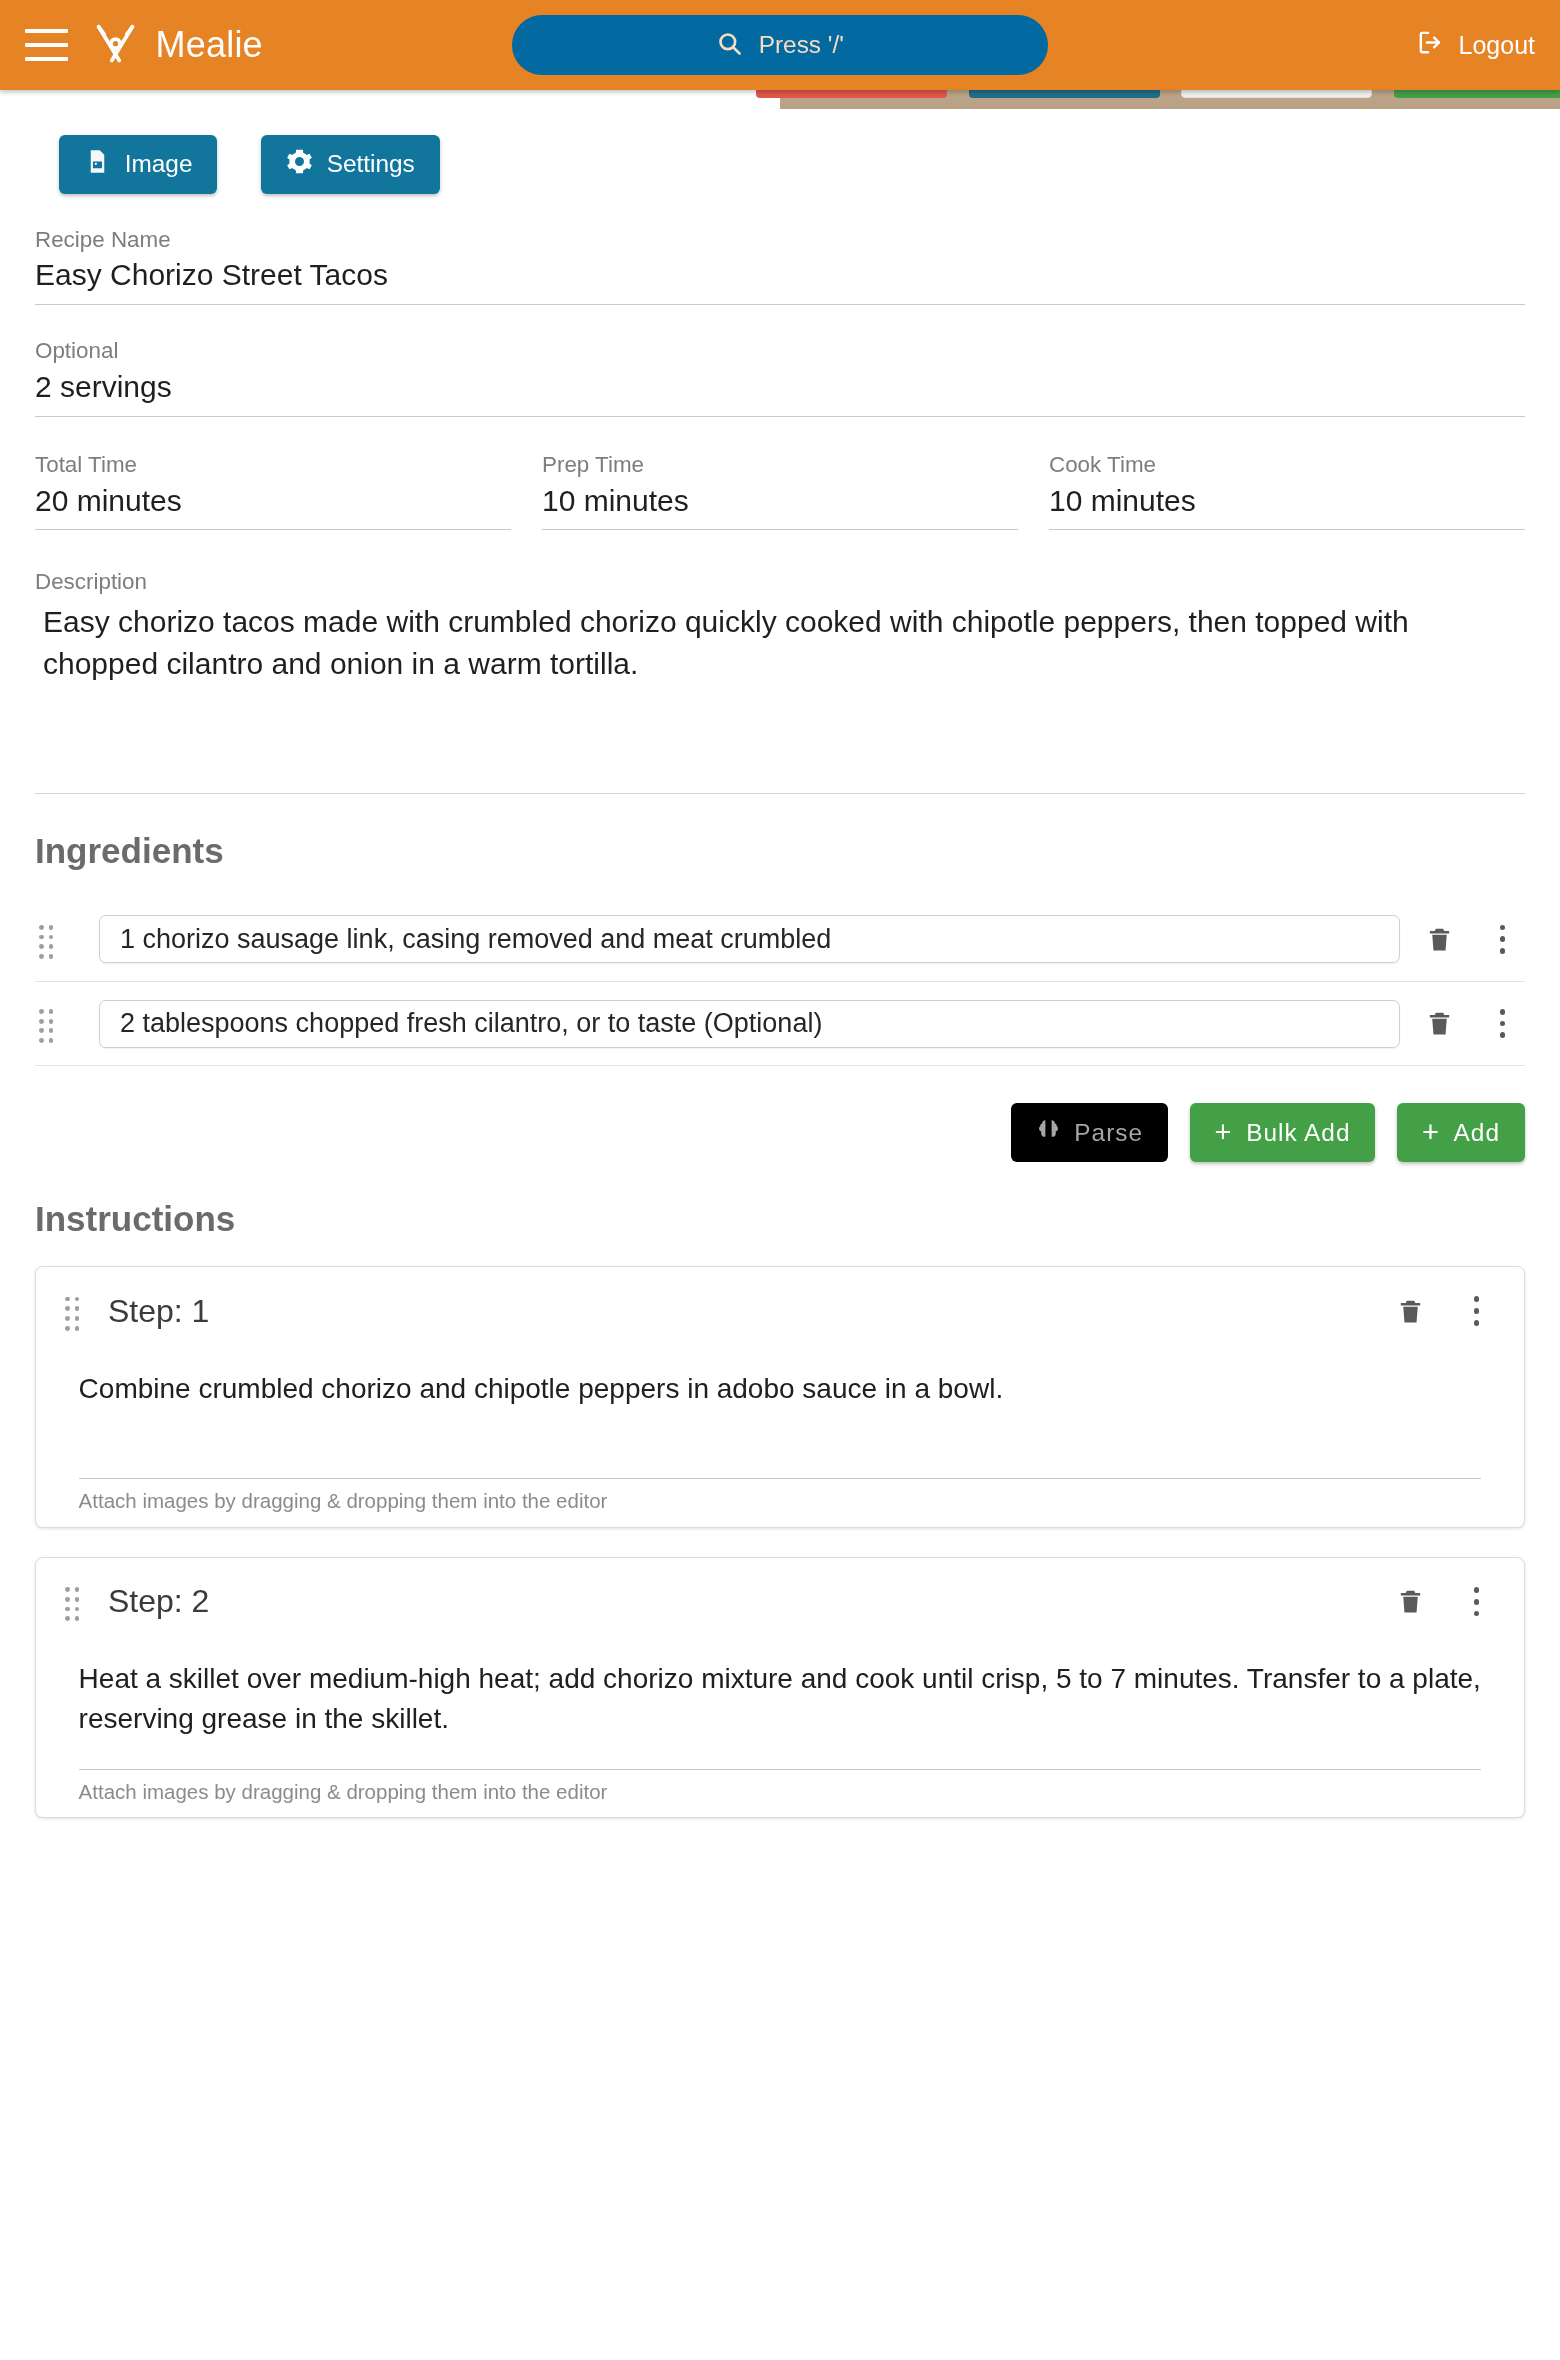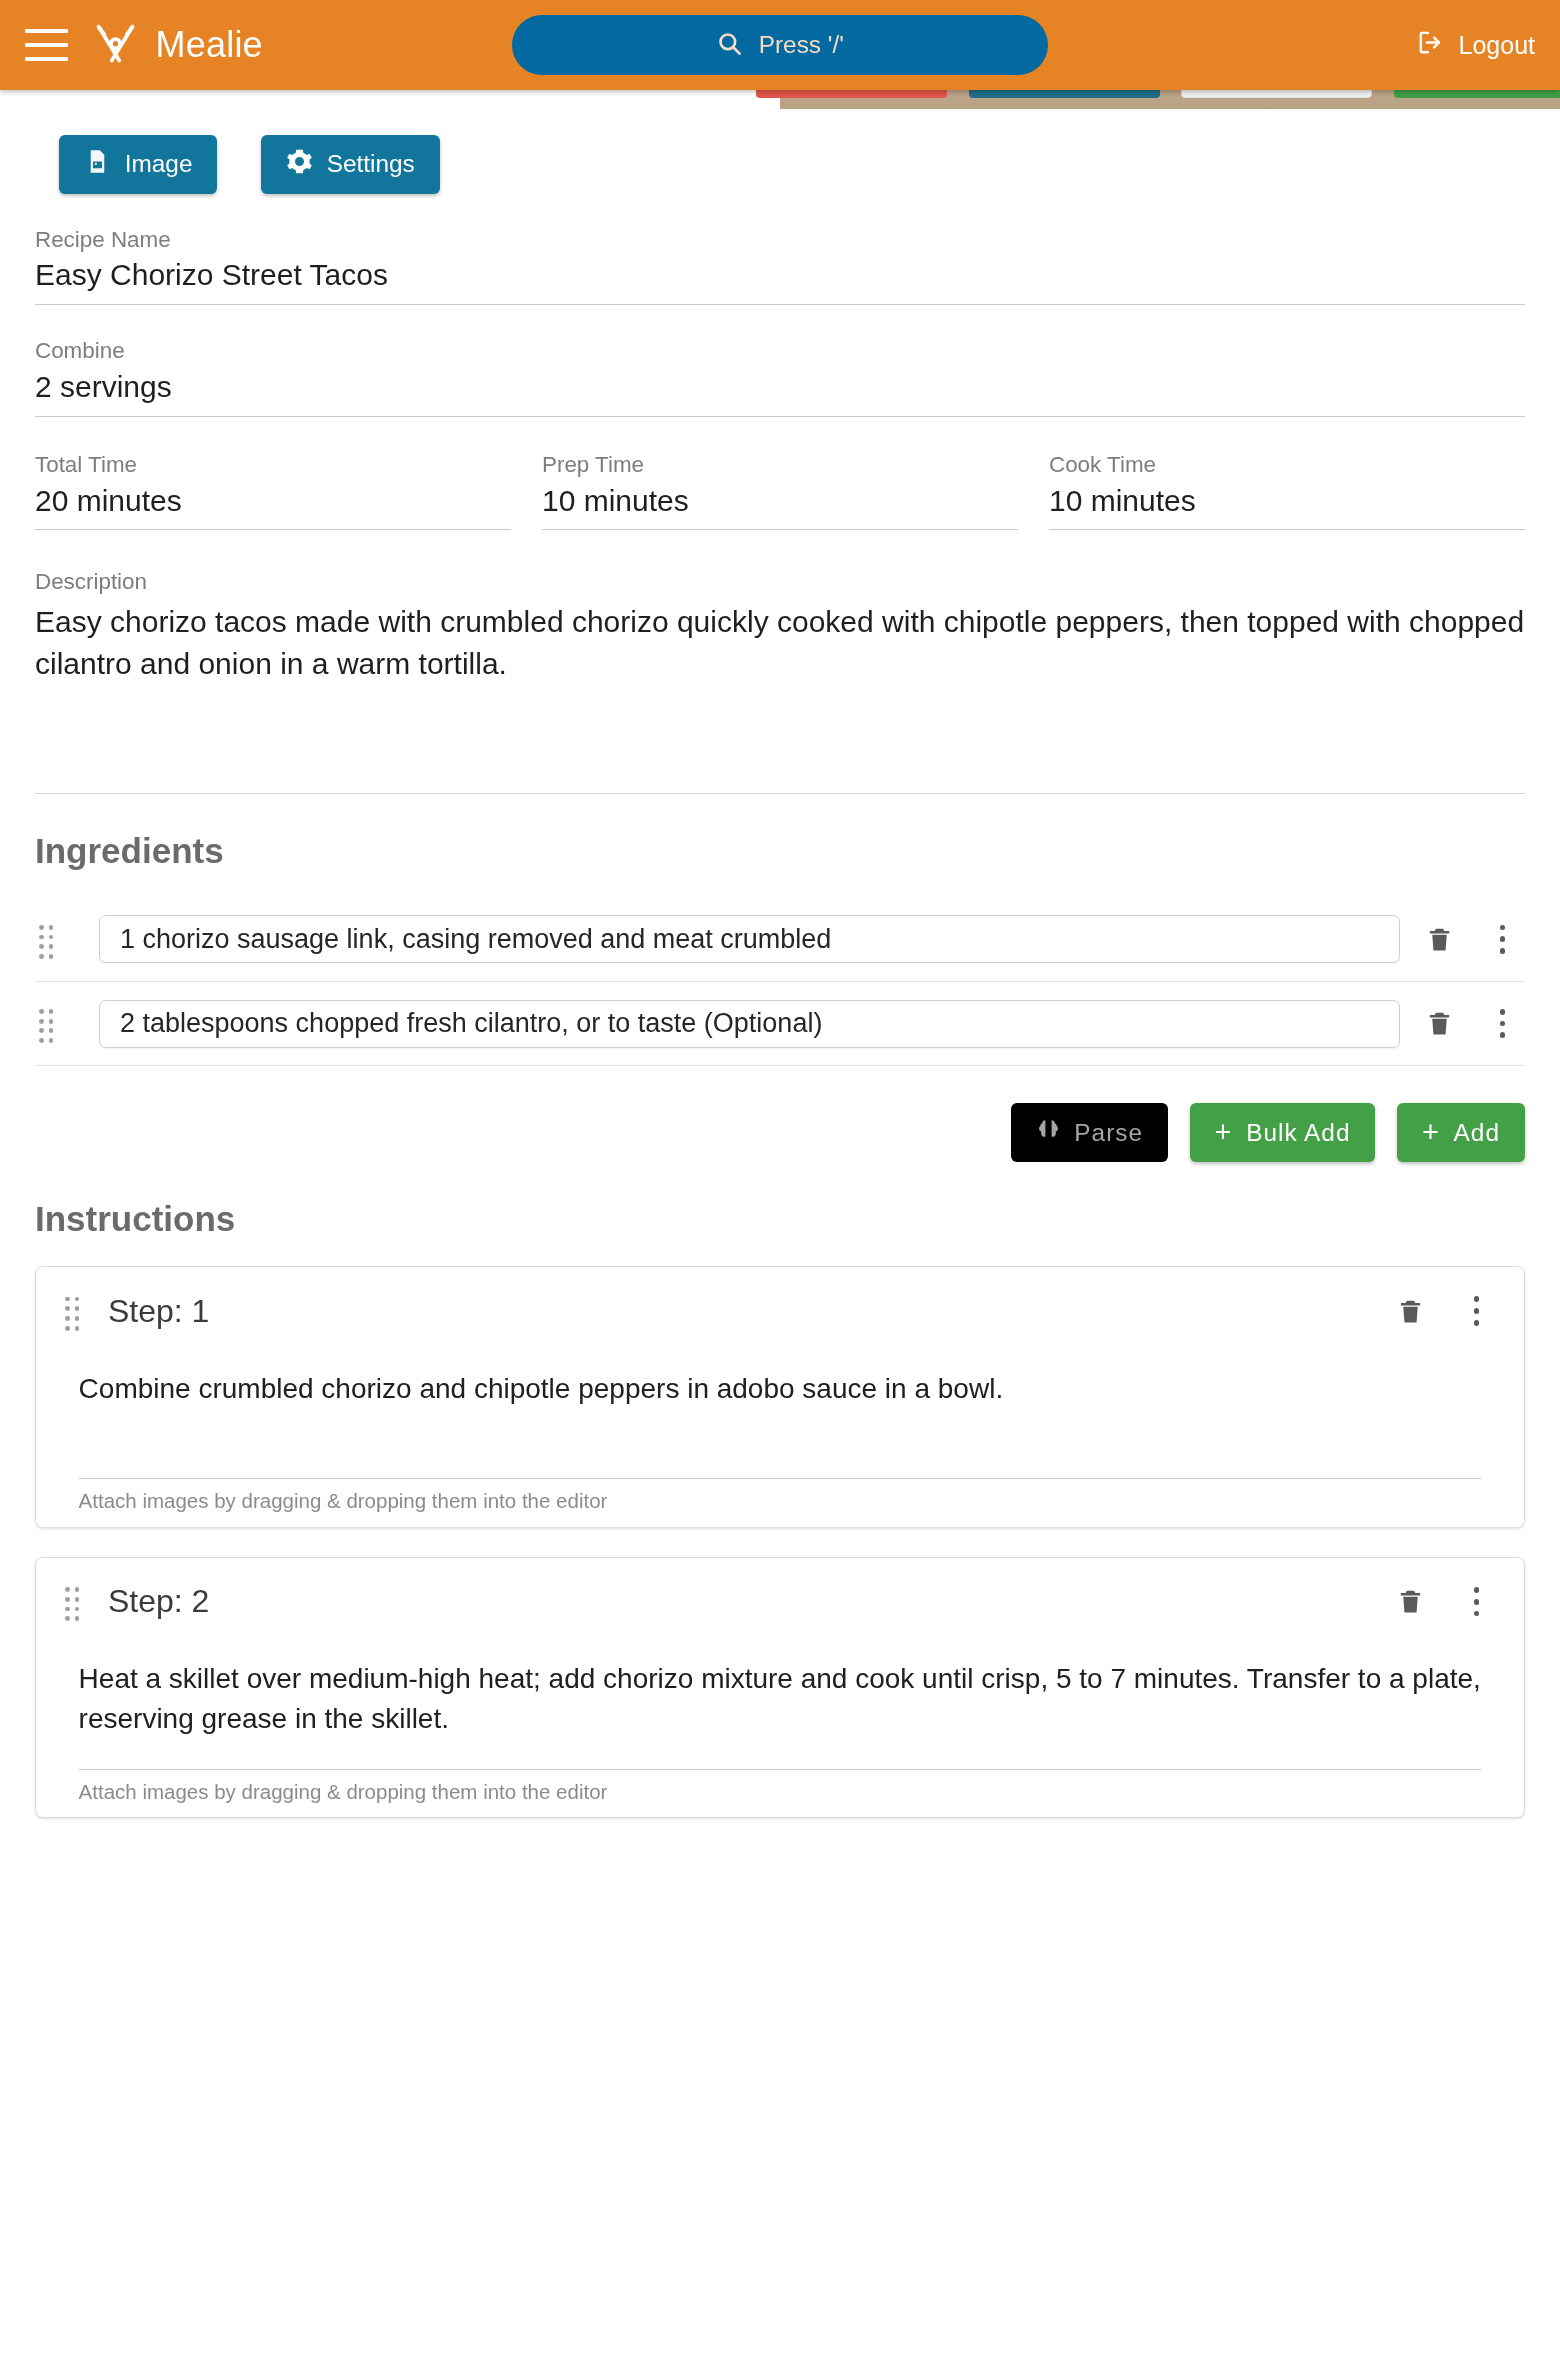--- a/index.html
+++ b/index.html
@@ -142,20 +142,21 @@
     margin-top: 35px;
   }
   .field-row .field { margin-top: 0; flex: 1; }
 
   .desc-block { margin-top: 39px; }
   .desc-text {
     font-size: 30px;
     color: #1f1f1f;
     line-height: 1.38;
     min-height: 176px;
+    margin-left: 8px;
   }
   .divider {
     border: none;
     border-top: 1px solid #d5d5d5;
     margin: 15.6px 0 0 0;
   }
 
   .section-title {
     font-size: 35px;
     font-weight: bold;
@@ -342,21 +343,21 @@
         <span>Settings</span>
       </button>
     </div>
 
     <div class="field">
       <div class="field-label">Recipe Name</div>
       <div class="field-value">Easy Chorizo Street Tacos</div>
     </div>
 
     <div class="field">
-      <div class="field-label">Combine</div>
+      <div class="field-label">Optional</div>
       <div class="field-value">2 servings</div>
     </div>
 
     <div class="field-row">
       <div class="field">
         <div class="field-label">Total Time</div>
         <div class="field-value">20 minutes</div>
       </div>
       <div class="field">
         <div class="field-label">Prep Time</div>

